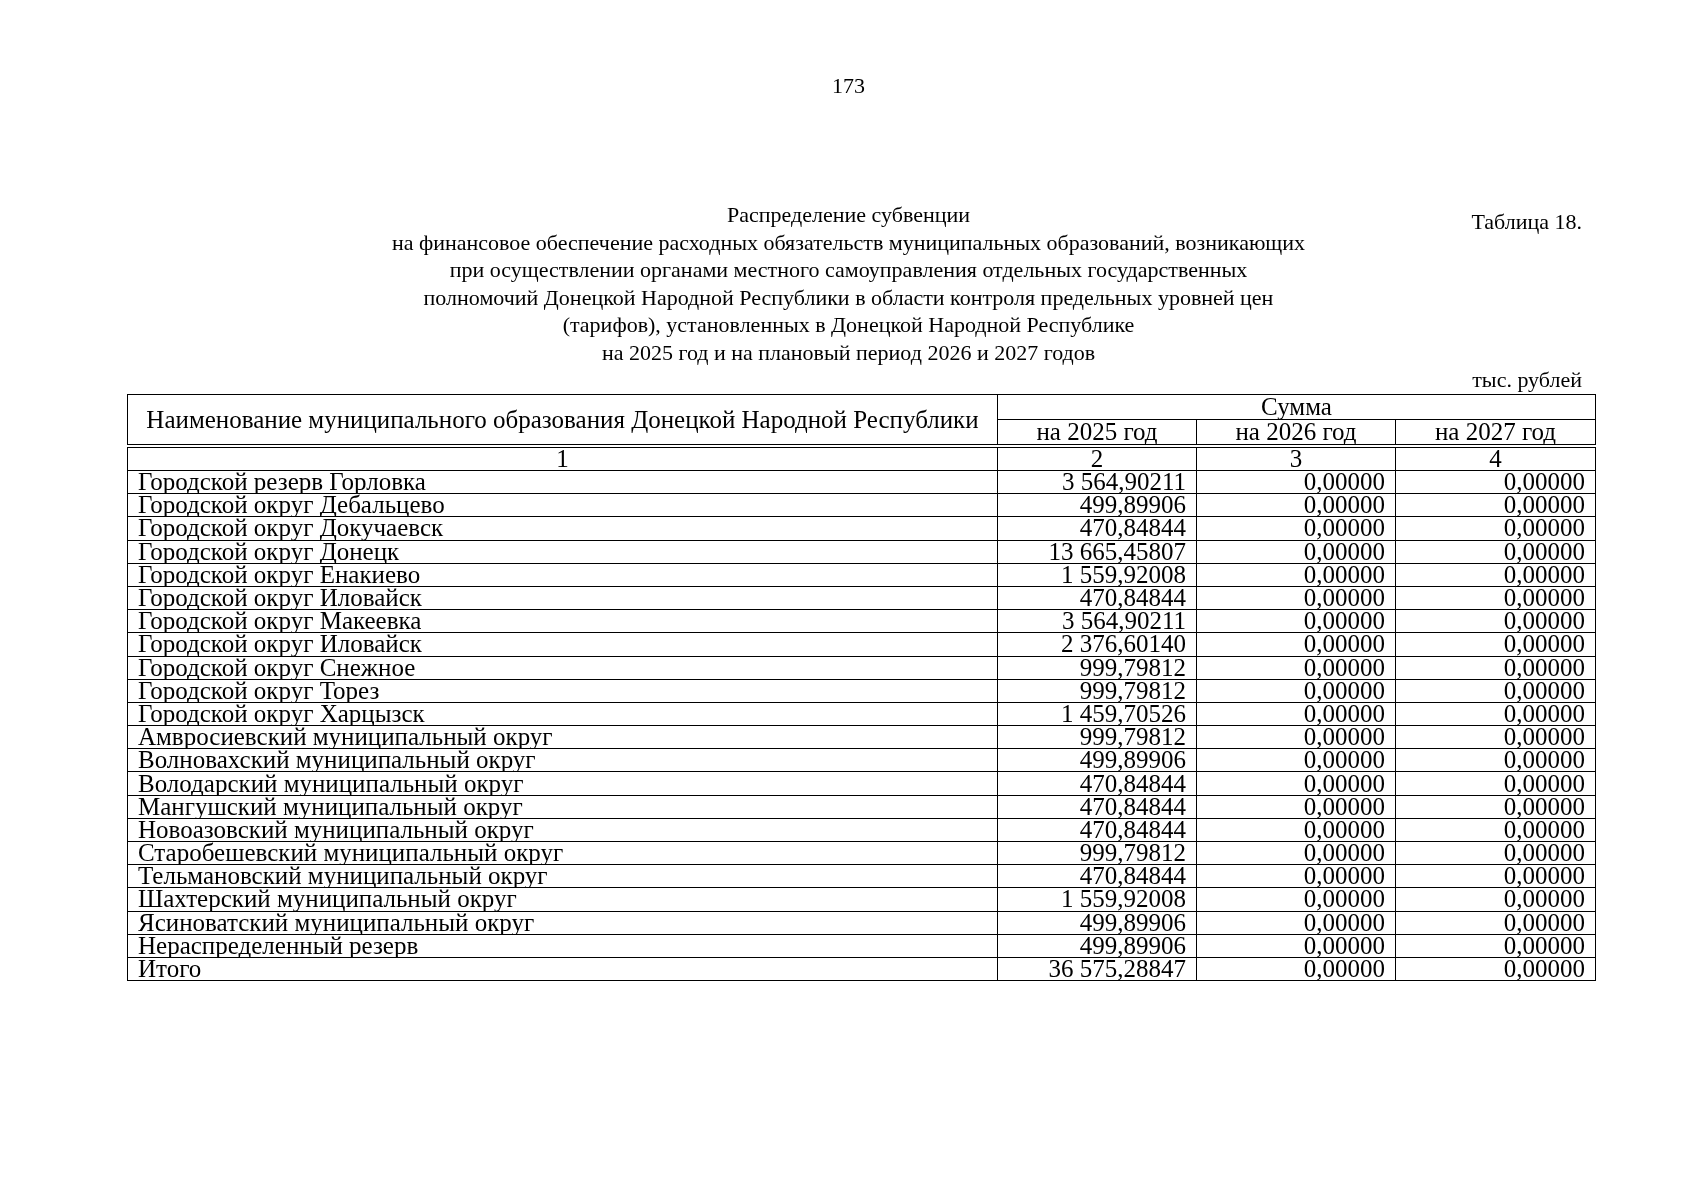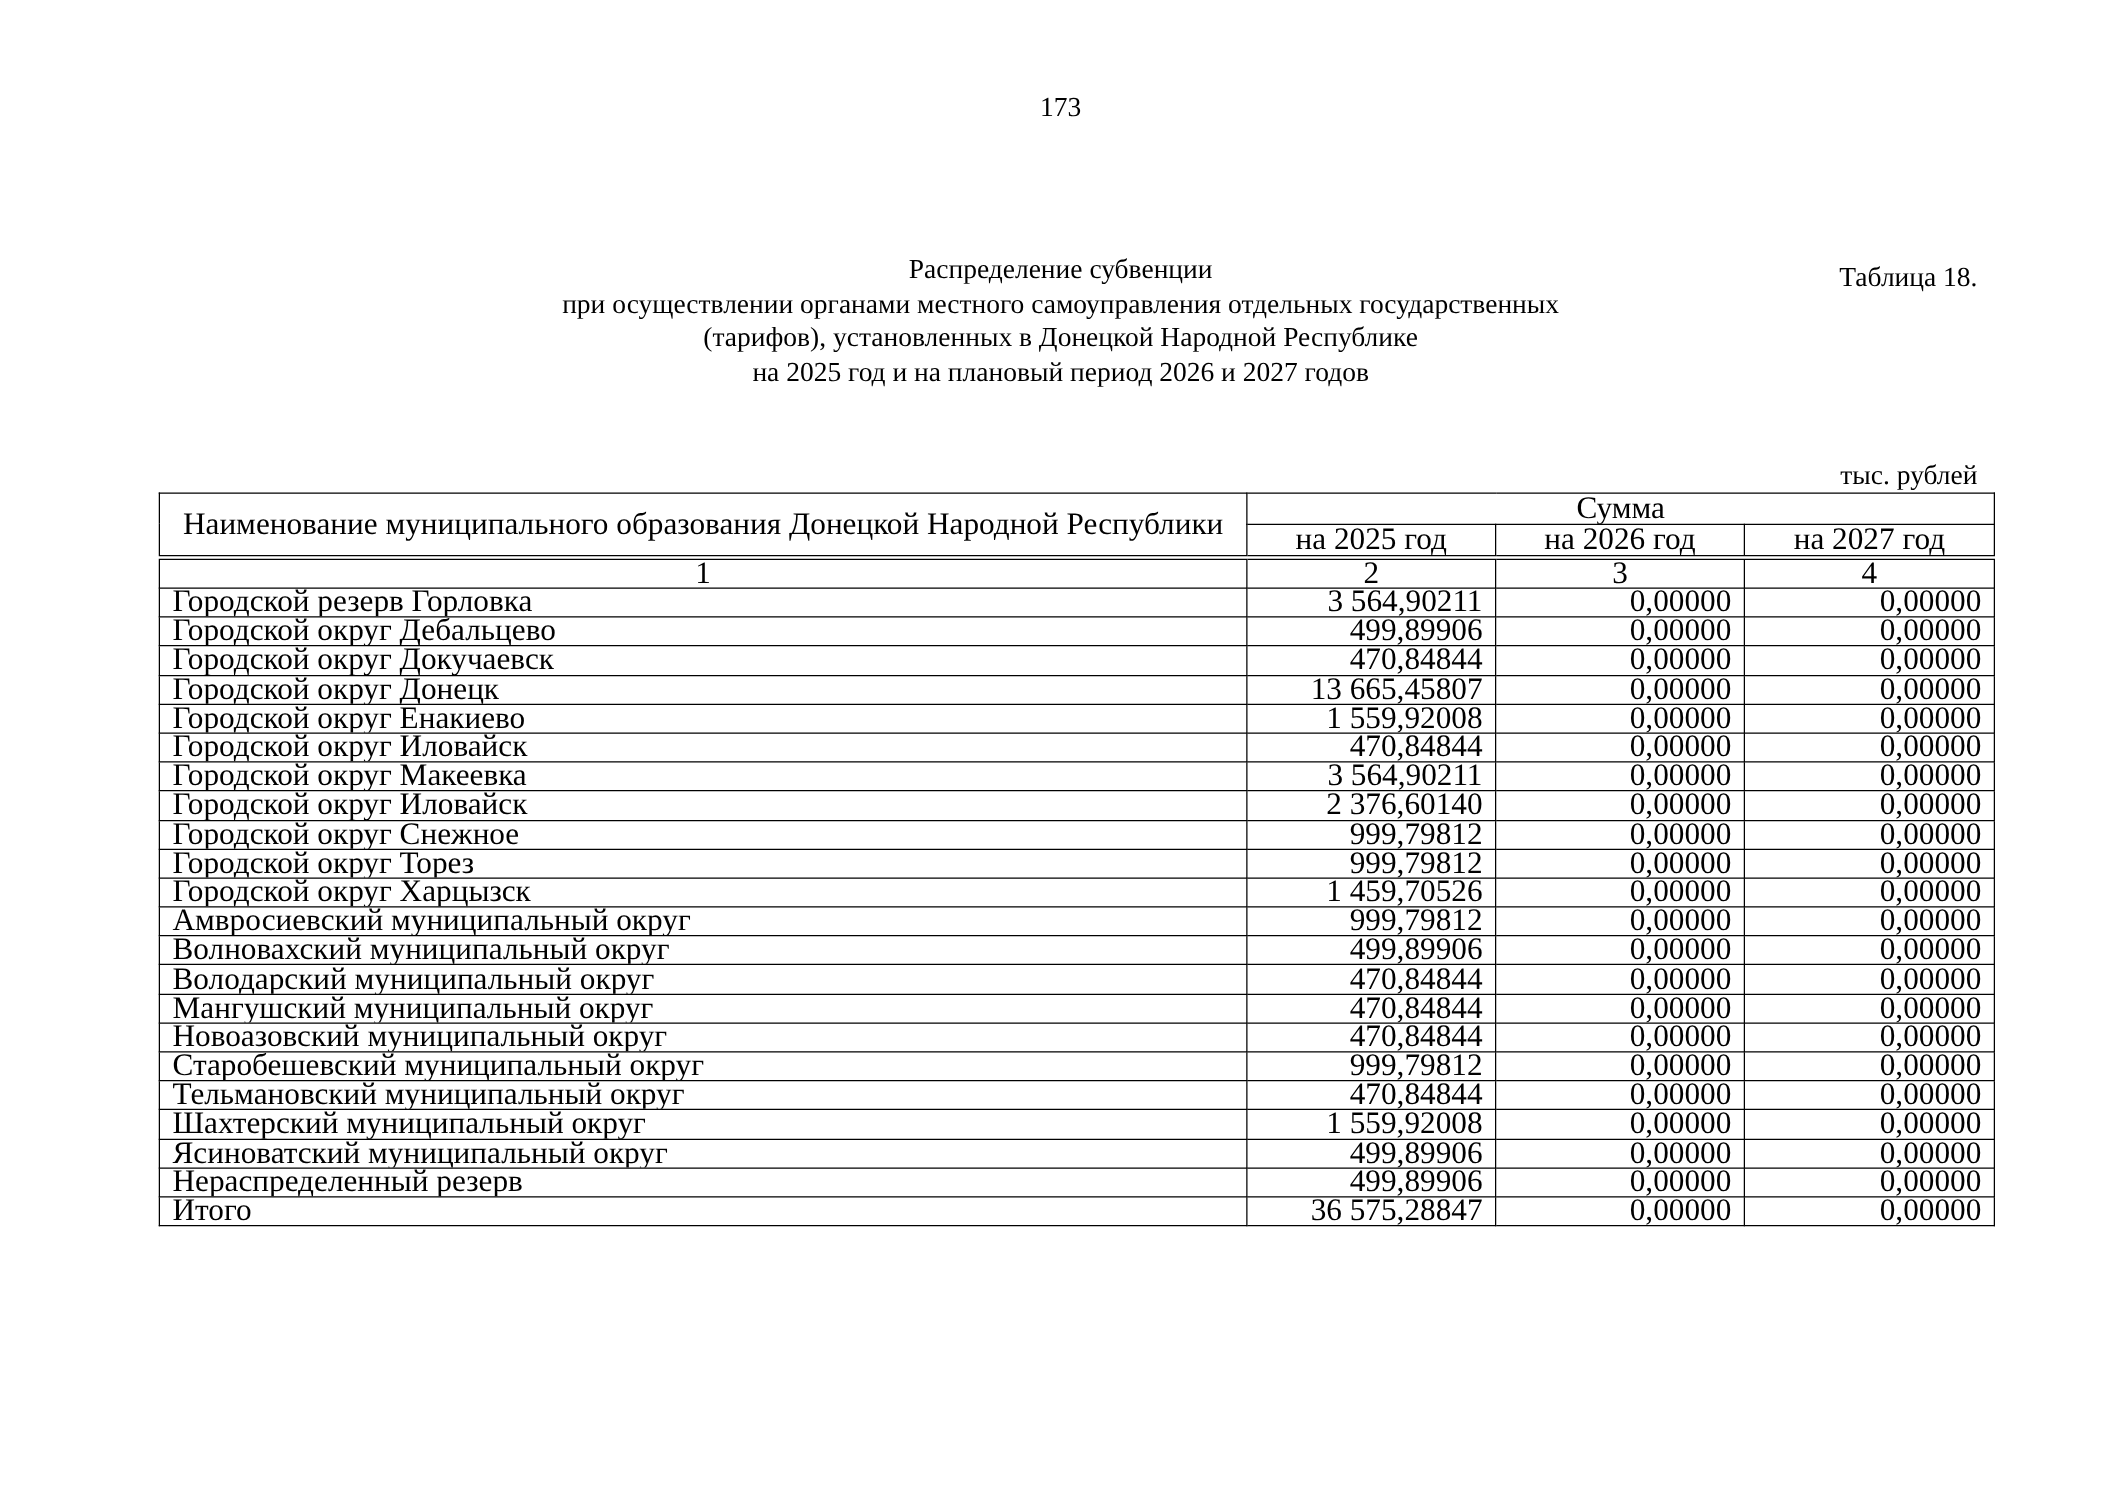--- a/index.html
+++ b/index.html
@@ -46,21 +46,23 @@
   td.name { text-align: left; }
 </style>
 </head>
 <body>
 
 <div class="page-num">173</div>
 <div class="table-label">Таблица 18.</div>
 
 <div class="title">
   <div>Распределение субвенции</div>
+  <div>на финансовое обеспечение расходных обязательств муниципальных образований, возникающих</div>
   <div>при осуществлении органами местного самоуправления отдельных государственных</div>
+  <div>полномочий Донецкой Народной Республики в области контроля предельных уровней цен</div>
   <div>(тарифов), установленных в Донецкой Народной Республике</div>
   <div>на 2025 год и на плановый период 2026 и 2027 годов</div>
 </div>
 
 <div class="units">тыс. рублей</div>
 
 <table class="grid">
   <colgroup>
     <col class="c1">
       <col class="c2">

